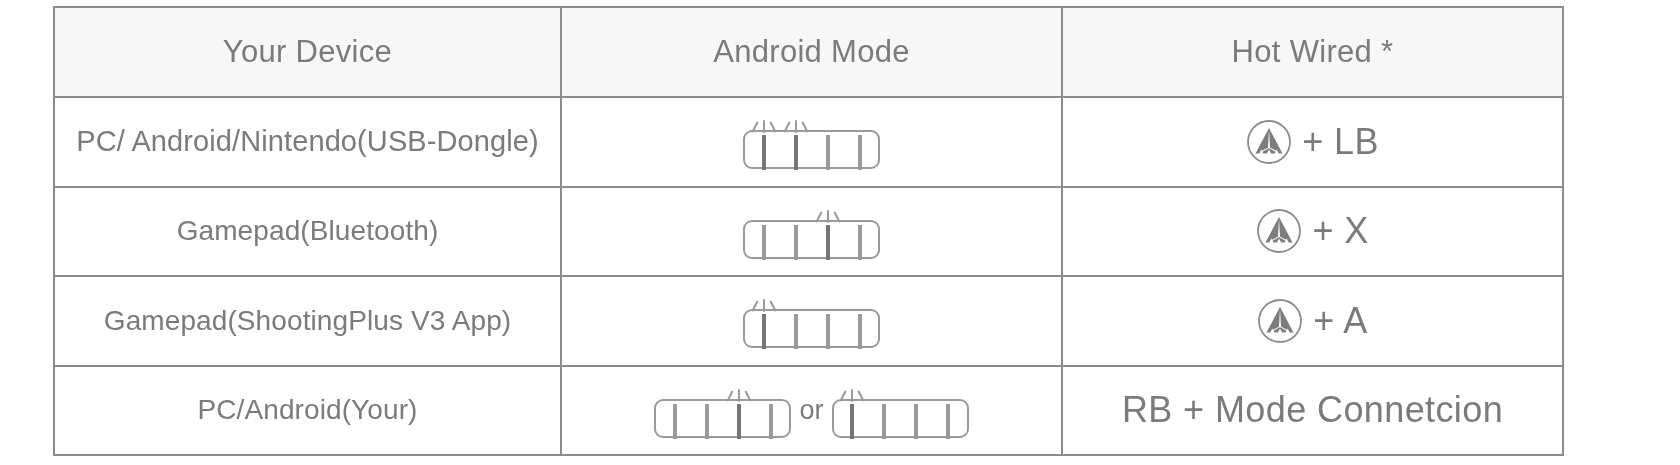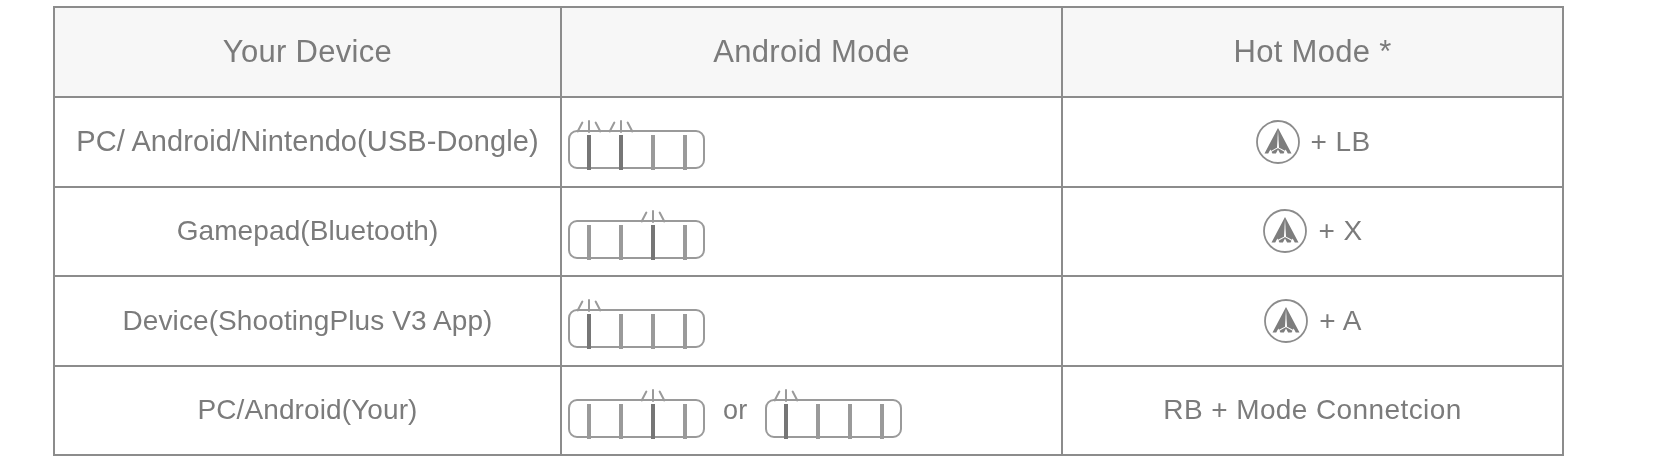--- a/index.html
+++ b/index.html
@@ -63,22 +63,22 @@
   }
 
   tbody tr:first-child td.device-cell {
     font-size: 29px;
   }
 
   
   .led-row {
     display: flex;
     align-items: center;
-    justify-content: flex-start;
-    gap: 14px;
+    justify-content: center;
+    gap: 4px;
   }
 
   .led-widget {
     display: inline-block;
     position: relative;
     padding-top: 16px;
   }
 
   .led-shell {
     display: flex;
@@ -157,40 +157,40 @@
     justify-content: center;
     gap: 10px;
   }
 
   .brand-logo {
     display: inline-block;
     line-height: 0;
   }
 
   .hotkey-text {
-    font-size: 28px;
+    font-size: 36px;
     color: #7b7b7b;
     letter-spacing: 0.4px;
   }
 </style>
 </head>
 <body>
 
 <div class="table-wrap">
   <table class="compat-table">
     <colgroup>
       <col class="col-device">
       <col class="col-mode">
       <col class="col-hotkeys">
     </colgroup>
     <thead>
       <tr>
         <th>Your Device</th>
         <th>Android Mode</th>
-        <th>Hot Mode *</th>
+        <th>Hot Wired *</th>
       </tr>
     </thead>
     <tbody id="table-body">
         <tr>
           <td class="device-cell">PC/ Android/Nintendo(USB-Dongle)</td>
           <td>
             <div class="led-row">
               <span class="led-widget">
                 <span class="led-shell">
                   <span class="led-slot"><span class="led-box on"></span><span class="sparkle">
@@ -247,21 +247,21 @@
                   <path d="M23 9 L36.5 34.5 L32.8 34.5 L30.6 30.6 L28.6 34.5 L25.1 34.5 L23 30.4 L20.9 34.5 L17.4 34.5 L15.4 30.6 L13.2 34.5 L9.5 34.5 Z" fill="#7d7d7d"></path>
                   <path d="M23 10.5 L24.0 28.5 L23 30.0 L22.0 28.5 Z" fill="#ffffff"></path>
                   <path d="M22.3 29.6 L15.2 33.6 L14.6 32.6 L21.8 28.7 Z" fill="#ffffff"></path>
                   <path d="M23.7 29.6 L30.8 33.6 L31.4 32.6 L24.2 28.7 Z" fill="#ffffff"></path>
                 </svg></span>
               <span class="hotkey-text">+ X</span>
             </div>
           </td>
         </tr>
         <tr>
-          <td class="device-cell">Device(ShootingPlus V3 App)</td>
+          <td class="device-cell">Gamepad(ShootingPlus V3 App)</td>
           <td>
             <div class="led-row">
               <span class="led-widget">
                 <span class="led-shell">
                   <span class="led-slot"><span class="led-box on"></span><span class="sparkle">
                       <i class="l"></i>
                       <i class="m"></i>
                       <i class="r"></i>
                     </span></span>
                   <span class="led-slot"><span class="led-box"></span></span>

